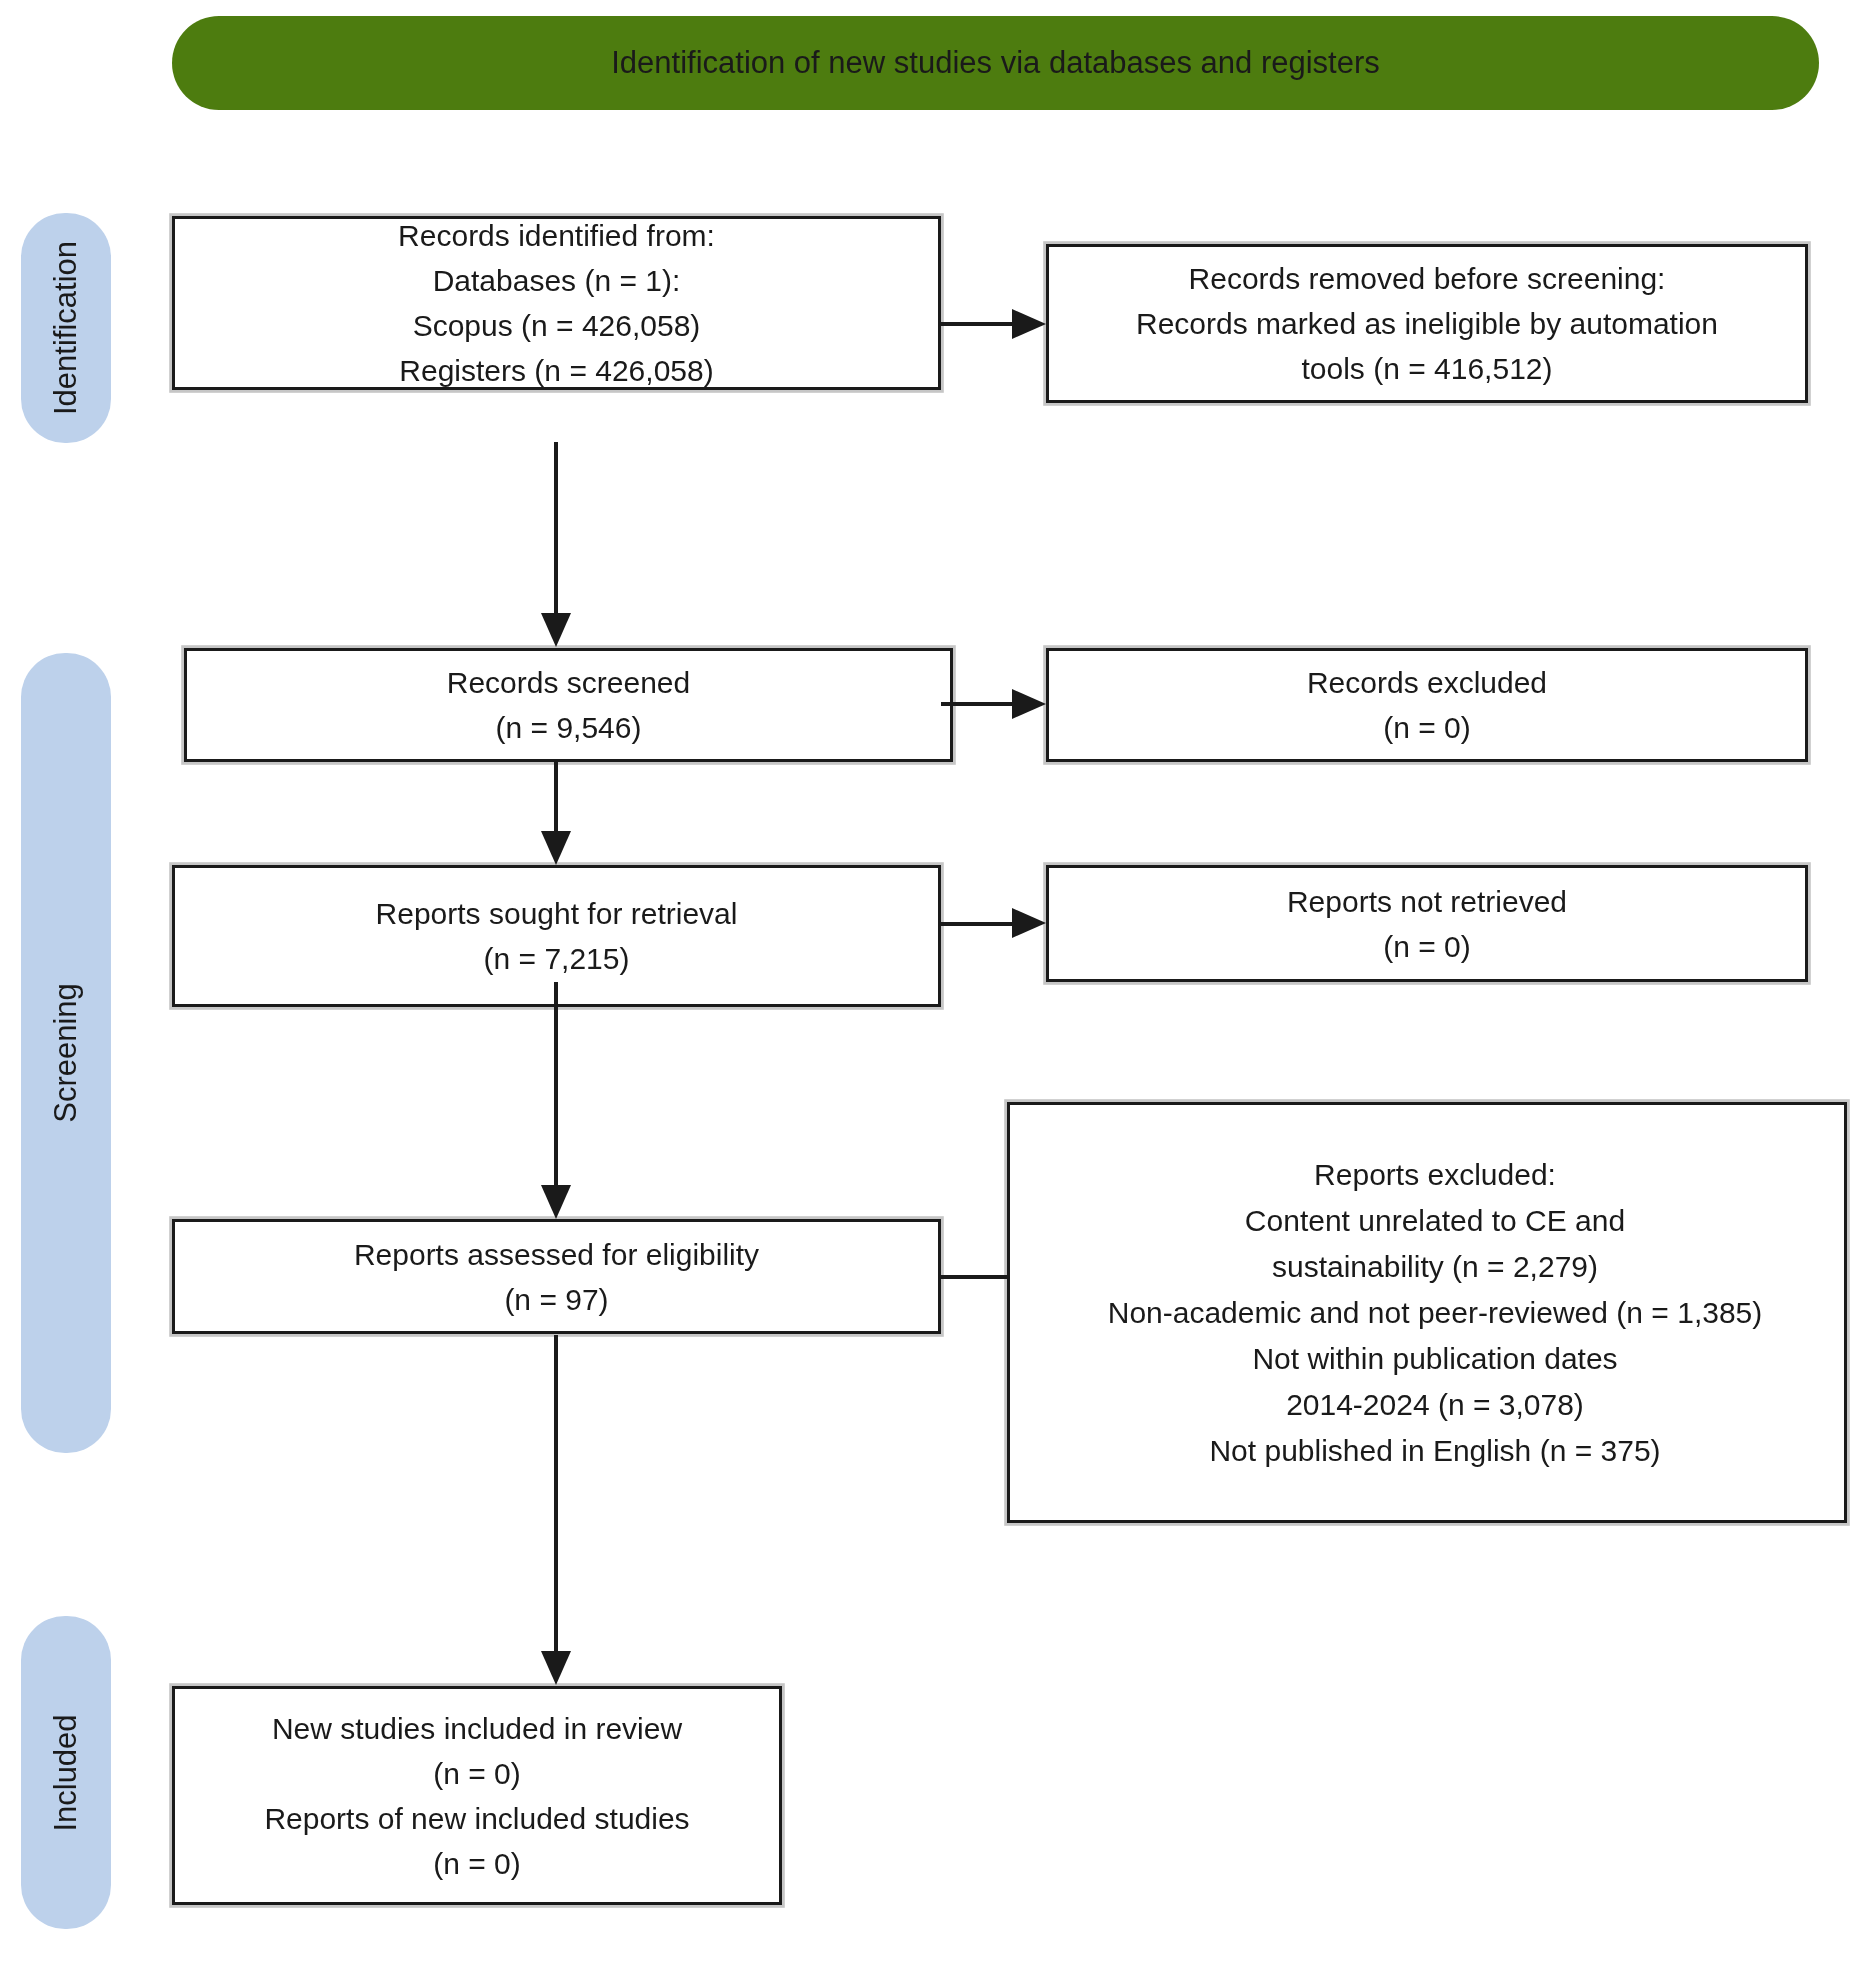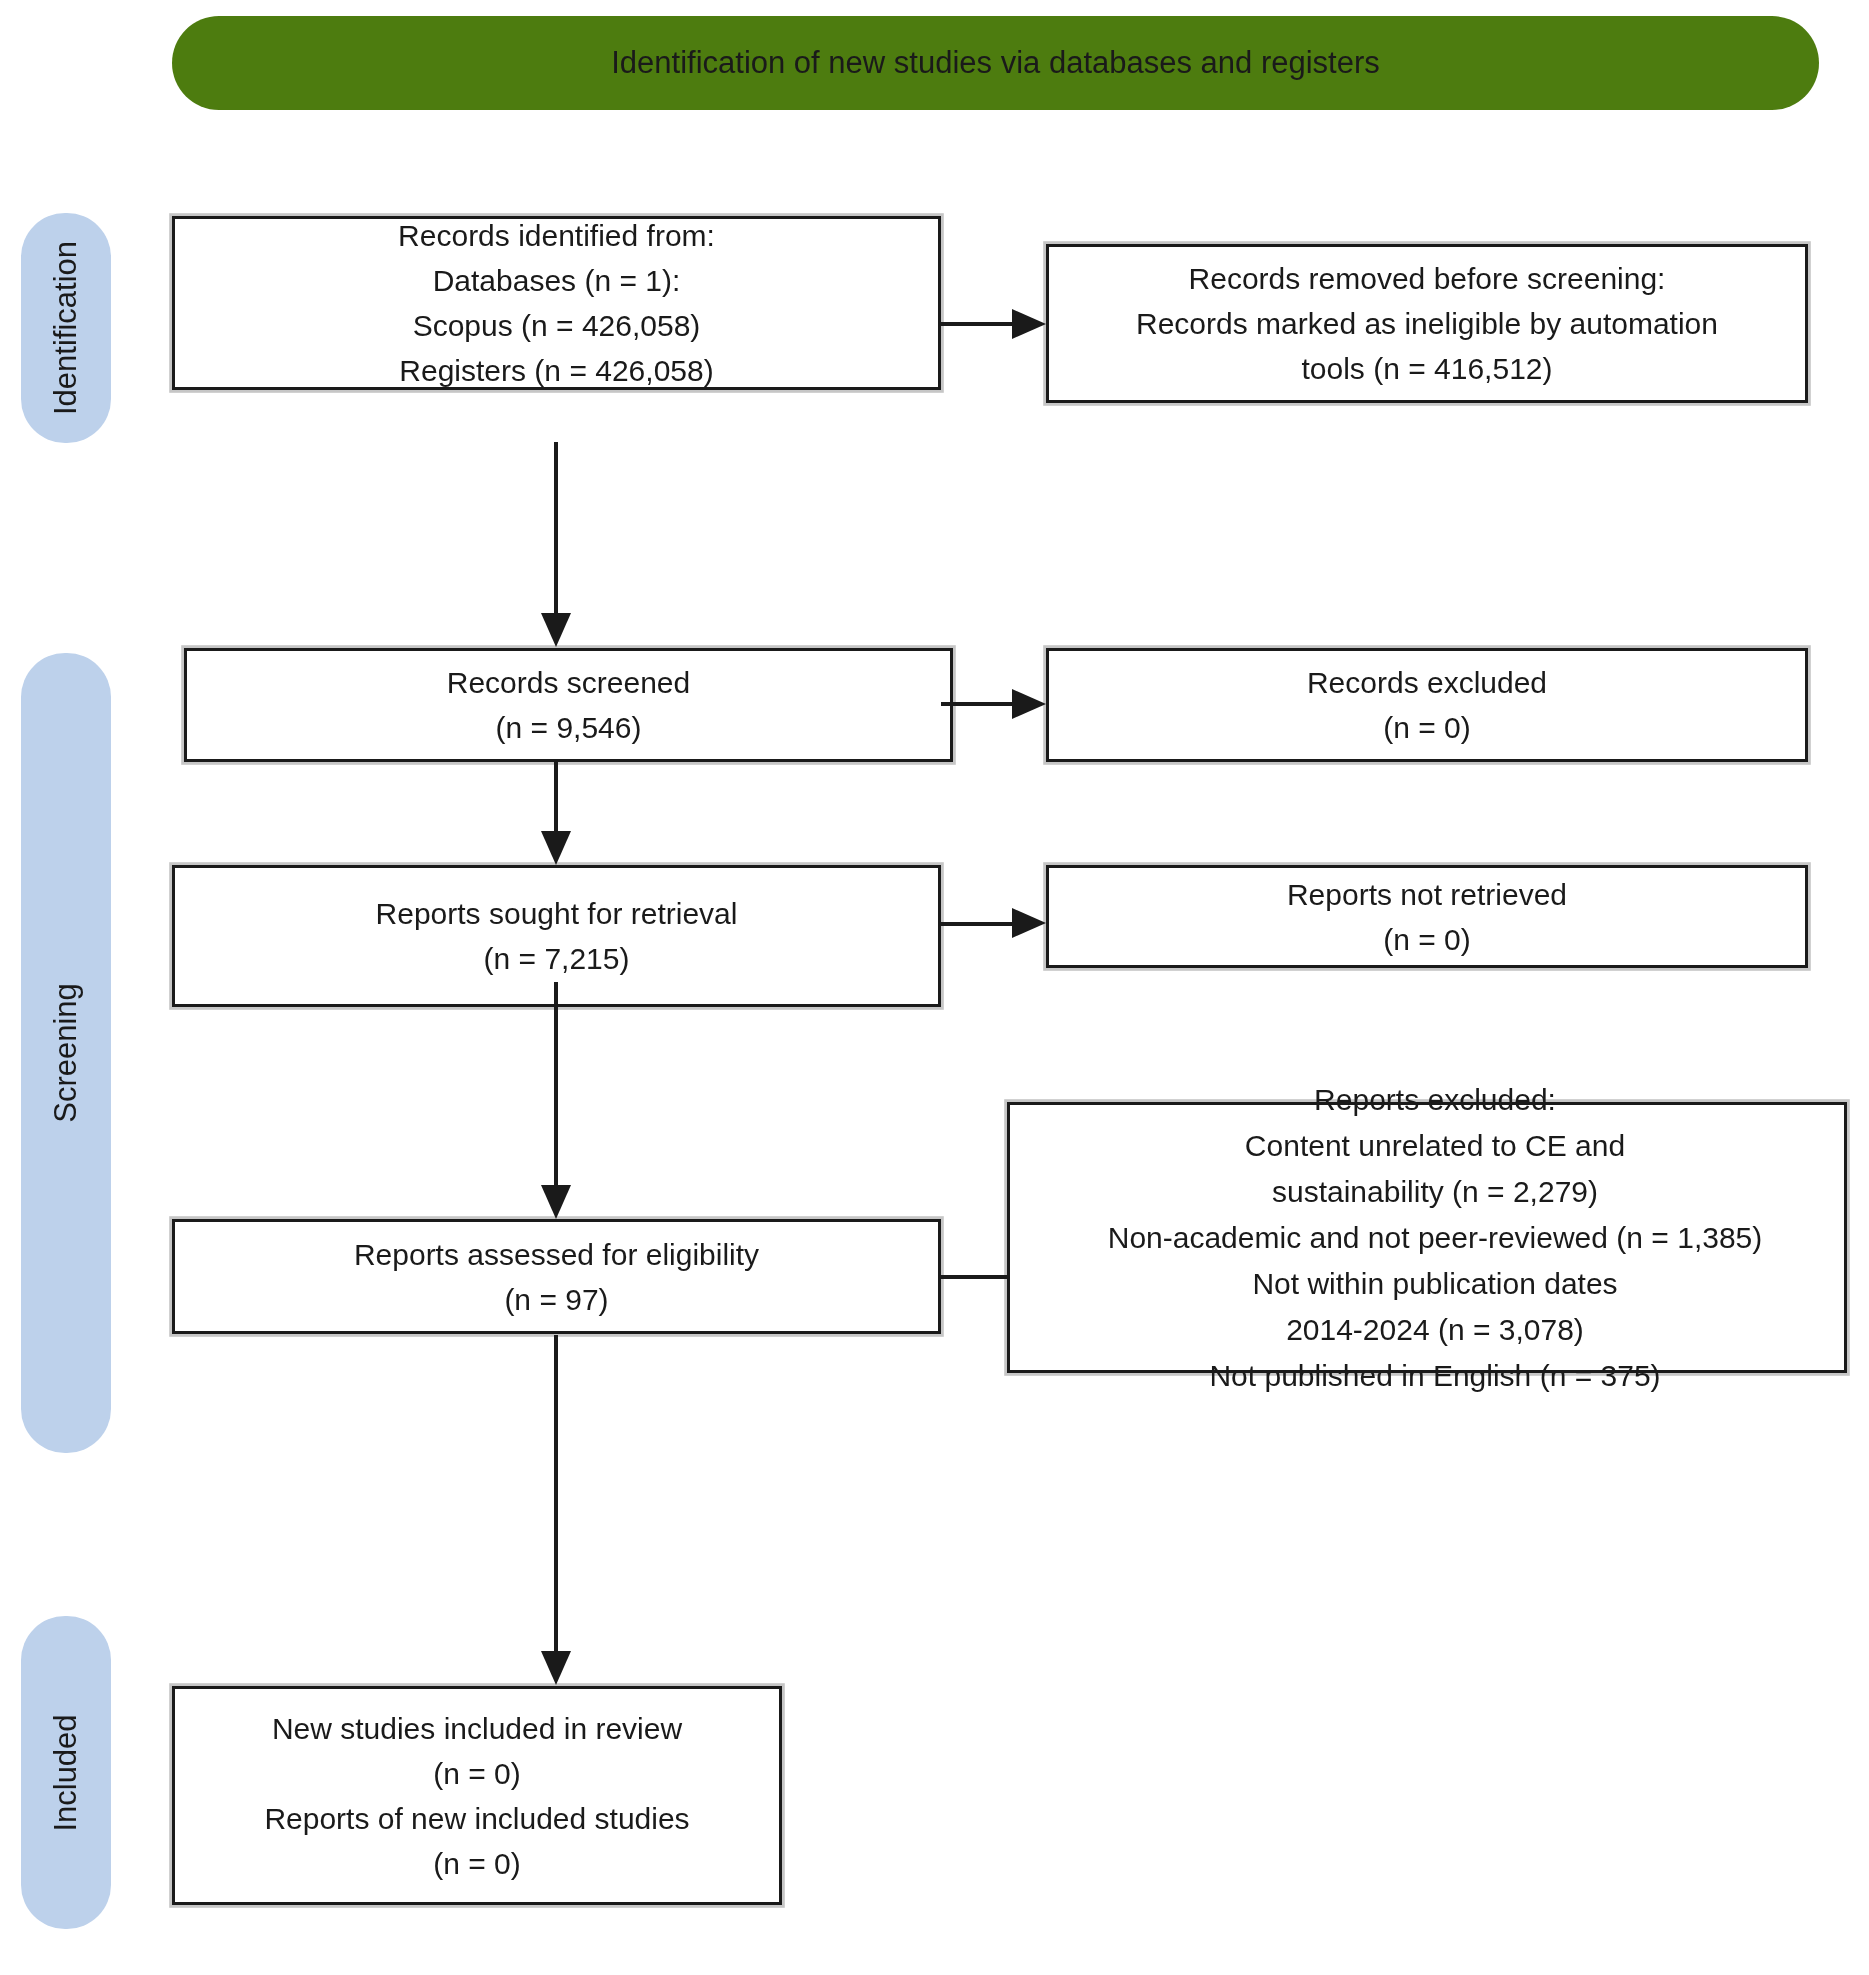--- a/index.html
+++ b/index.html
@@ -126,26 +126,26 @@
     <span class="line">Records removed before screening:</span>
     <span class="line">Records marked as ineligible by automation</span>
     <span class="line">tools (n = 416,512)</span>
   </div>
 
   <div class="fbox" style="left:1046px; top:648px; width:762px; height:114px;">
     <span class="line">Records excluded</span>
     <span class="line">(n = 0)</span>
   </div>
 
-  <div class="fbox" style="left:1046px; top:865px; width:762px; height:103px;">
+  <div class="fbox" style="left:1046px; top:865px; width:762px; height:117px;">
     <span class="line">Reports not retrieved</span>
     <span class="line">(n = 0)</span>
   </div>
 
-  <div class="fbox" style="left:1007px; top:1102px; width:840px; height:271px; line-height:46px;padding-left:16px;">
+  <div class="fbox" style="left:1007px; top:1102px; width:840px; height:421px; line-height:46px;padding-left:16px;">
     <span class="line">Reports excluded:</span>
     <span class="line">Content unrelated to CE and</span>
     <span class="line">sustainability (n = 2,279)</span>
     <span class="line">Non-academic and not peer-reviewed (n = 1,385)</span>
     <span class="line">Not within publication dates</span>
     <span class="line">2014-2024 (n = 3,078)</span>
     <span class="line">Not published in English (n = 375)</span>
   </div>
 
   <div>

